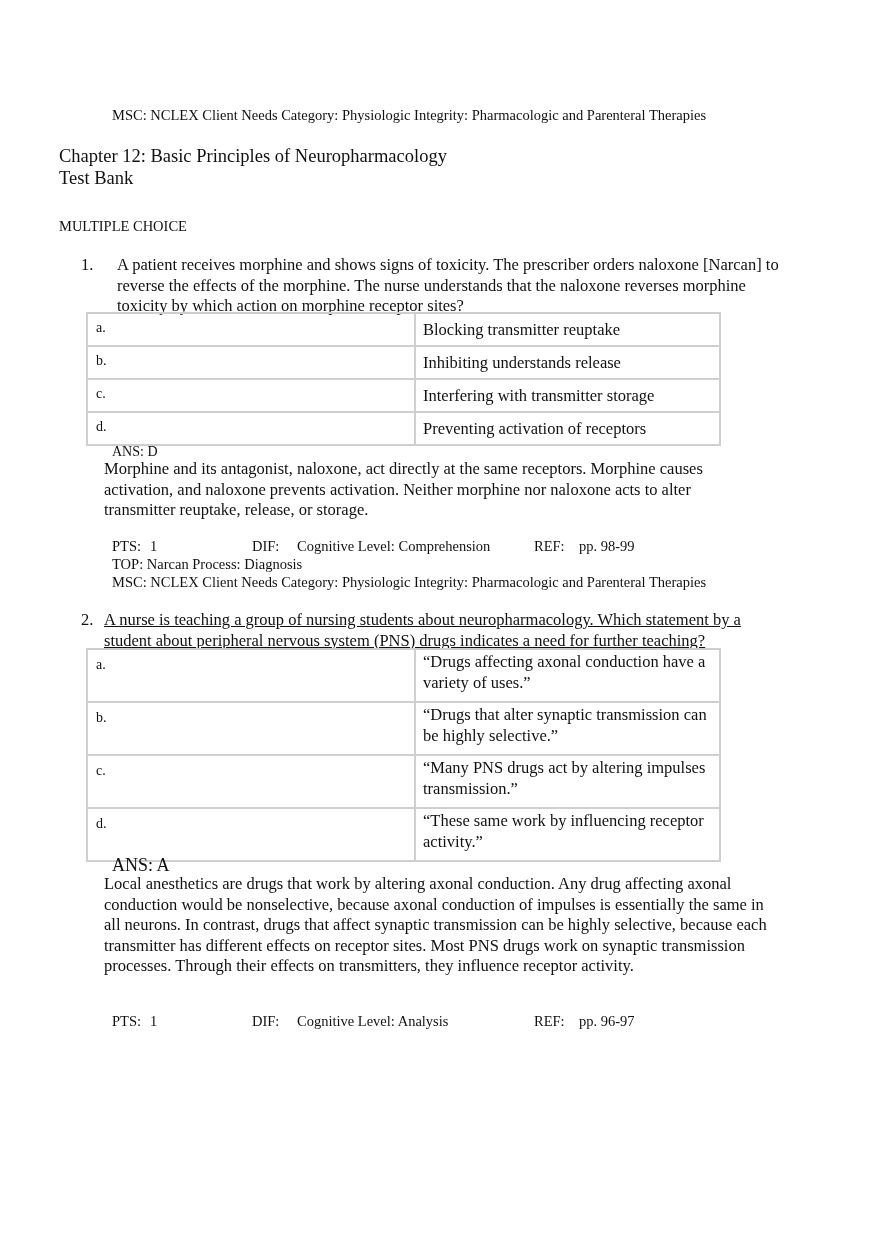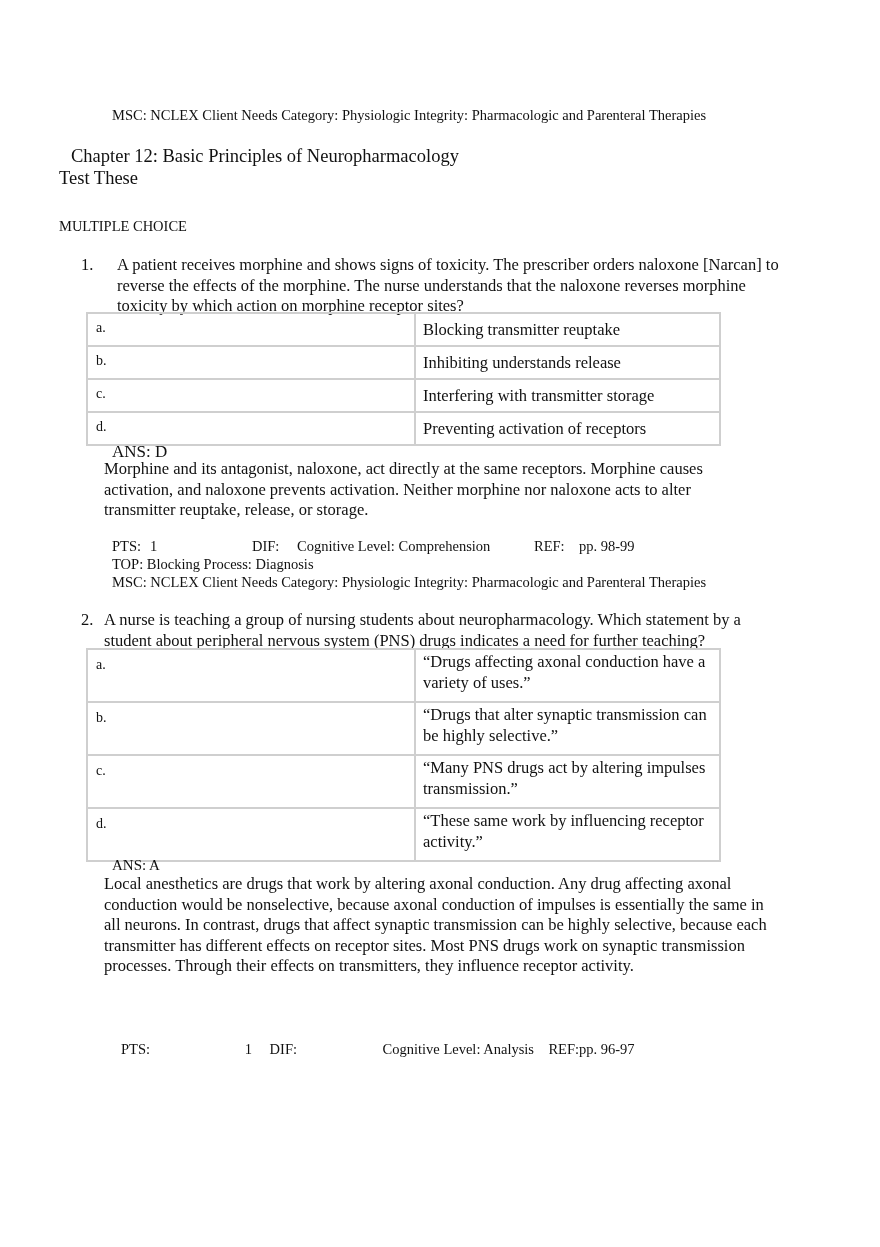--- a/index.html
+++ b/index.html
@@ -32,22 +32,22 @@
     .t2 td.letter { padding-top: 7px !important; }
     .t2 td.choice { padding-top: 2px !important; }
 
     .meta-row span { display: inline-block; }
   </style>
 </head>
 <body>
 
 <div class="abs meta" style="left:104px; top:106px;">MSC:  NCLEX Client Needs Category: Physiologic Integrity: Pharmacologic and Parenteral Therapies</div>
 
-<div class="abs title" style="left:71px; top:145px;text-align:center;">Chapter 12: Basic Principles of Neuropharmacology</div>
-<div class="abs title" style="left:59px; top:167px;">Test These</div>
+<div class="abs title" style="left:59px; top:145px;text-align:center;">Chapter 12: Basic Principles of Neuropharmacology</div>
+<div class="abs title" style="left:59px; top:167px;">Test Bank</div>
 
 <div class="abs section" style="left:59px; top:218px;">MULTIPLE CHOICE</div>
 
 <div>
   <div class="abs qnum" style="left:81px; top:255px;">1.</div>
   <div class="abs qtext" style="left:104px; top:255px; width:680px;margin-left:13px;">A patient receives morphine and shows signs of toxicity. The prescriber orders naloxone [Narcan] to reverse the effects of the morphine. The nurse understands that the naloxone reverses morphine toxicity by which action on morphine receptor sites?</div>
 
   <table class="opts t1" style="left:86px; top:312px;">
     <tbody>
         <tr>
@@ -62,33 +62,33 @@
       <td class="letter">c.</td>
       <td class="choice">Interfering with transmitter storage</td>
     </tr>
     <tr>
       <td class="letter">d.</td>
       <td class="choice">Preventing activation of receptors</td>
     </tr>
   </tbody>
     </table>
 
-  <div class="abs meta" style="left:104px; top:442px; font-size:17px;">ANS:  D</div>
+  <div class="abs meta" style="left:104px; top:442px; font-size:14px;">ANS:  D</div>
   <div class="abs para" style="left:104px; top:459px; width:640px;">Morphine and its antagonist, naloxone, act directly at the same receptors. Morphine causes activation, and naloxone prevents activation. Neither morphine nor naloxone acts to alter transmitter reuptake, release, or storage.</div>
 
   <div class="abs meta meta-row" style="left:104px; top:537px;">
     <span style="width:38px;">PTS:</span><span style="width:102px;">1</span><span style="width:45px;">DIF:</span><span style="width:237px;">Cognitive Level: Comprehension</span><span style="width:45px;">REF:</span><span>pp. 98-99</span>
   </div>
-  <div class="abs meta" style="left:104px; top:555px;">TOP:   Blocking Process: Diagnosis</div>
+  <div class="abs meta" style="left:104px; top:555px;">TOP:   Narcan Process: Diagnosis</div>
   <div class="abs meta" style="left:104px; top:573px;">MSC:  NCLEX Client Needs Category: Physiologic Integrity: Pharmacologic and Parenteral Therapies</div>
 </div>
 
 <div>
   <div class="abs qnum" style="left:81px; top:610px;">2.</div>
-  <div class="abs qtext" style="left:104px; top:610px; width:680px;">A nurse is teaching a group of nursing students about neuropharmacology. Which statement by a student about peripheral nervous system (PNS) drugs indicates a need for further teaching?</div>
+  <div class="abs qtext" style="left:104px; top:610px; width:680px;text-decoration:underline;">A nurse is teaching a group of nursing students about neuropharmacology. Which statement by a student about peripheral nervous system (PNS) drugs indicates a need for further teaching?</div>
 
   <table class="opts t2" style="left:86px; top:648px;">
     <tbody>
         <tr>
       <td class="letter">a.</td>
       <td class="choice">“Drugs affecting axonal conduction have a variety of uses.”</td>
     </tr>
     <tr>
       <td class="letter">b.</td>
       <td class="choice">“Drugs that alter synaptic transmission can be highly selective.”</td>
@@ -97,19 +97,19 @@
       <td class="letter">c.</td>
       <td class="choice">“Many PNS drugs act by altering impulses transmission.”</td>
     </tr>
     <tr>
       <td class="letter">d.</td>
       <td class="choice">“These same work by influencing receptor activity.”</td>
     </tr>
   </tbody>
     </table>
 
-  <div class="abs meta" style="left:104px; top:856px; font-size:15px;">ANS:  A</div>
+  <div class="abs meta" style="left:104px; top:856px; font-size:18px;">ANS:  A</div>
   <div class="abs para" style="left:104px; top:874px; width:680px;">Local anesthetics are drugs that work by altering axonal conduction. Any drug affecting axonal conduction would be nonselective, because axonal conduction of impulses is essentially the same in all neurons. In contrast, drugs that affect synaptic transmission can be highly selective, because each transmitter has different effects on receptor sites. Most PNS drugs work on synaptic transmission processes. Through their effects on transmitters, they influence receptor activity.</div>
 
-  <div class="abs meta meta-row" style="left:104px; top:1040px;text-align:right;">
+  <div class="abs meta meta-row" style="left:104px; top:1012px;">
     <span style="width:38px;">PTS:</span><span style="width:102px;">1</span><span style="width:45px;">DIF:</span><span style="width:237px;">Cognitive Level: Analysis</span><span style="width:45px;">REF:</span><span>pp. 96-97</span>
   </div>
 </div>
 
 </body></html>

